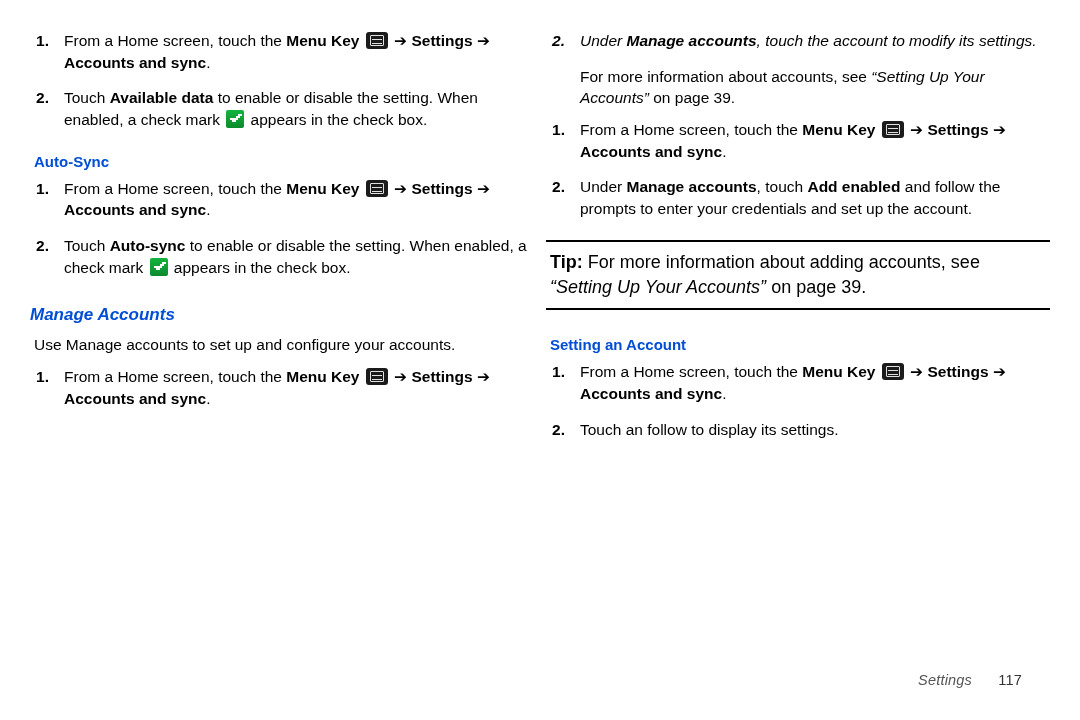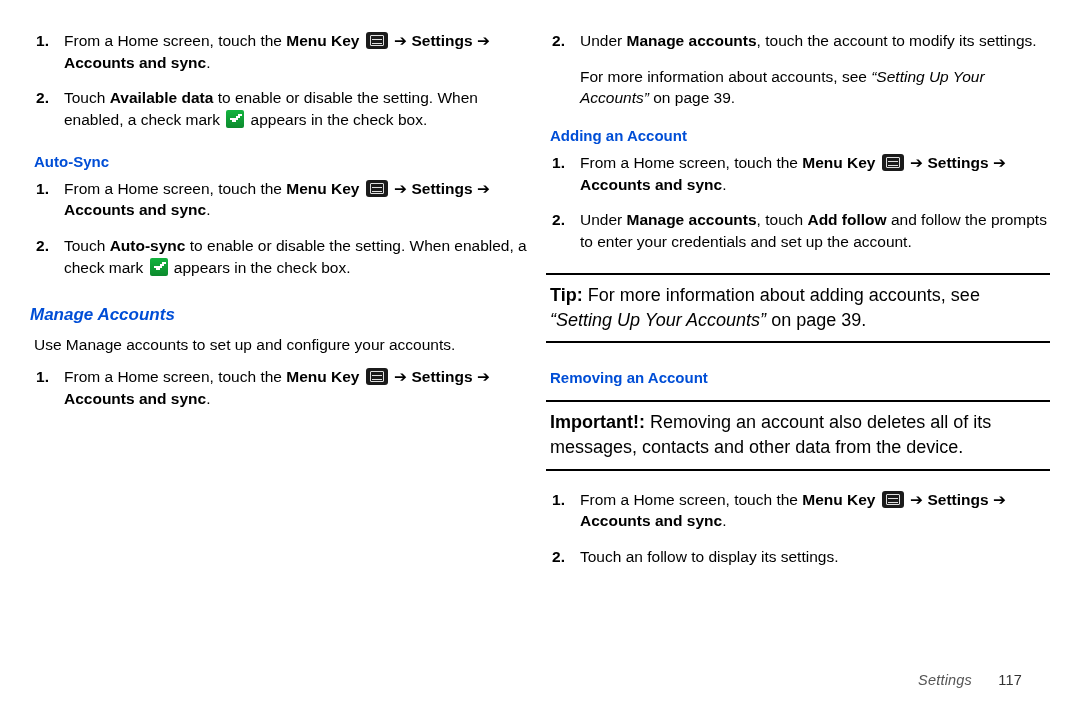--- a/index.html
+++ b/index.html
@@ -188,55 +188,51 @@
           <span class="bold">Settings</span>
           <span>➔</span>
           <span class="bold">Accounts and sync</span><span>.</span>
         </span>
       </li>
     </ol>
   </div>
 
   <div class="col">
 
-    <ol class="steps" start="2" style="counter-reset: step 1;">
+    <ol class="steps" start="2" style="counter-reset: step 1; font-style: italic;">
       <li>
         <span>Under <b>Manage accounts</b>, touch the account to modify its settings.</span>
       </li>
     </ol>
     <p class="para" style="margin-left:34px;">
       <span>For more information about accounts, see </span><span class="italic">“Setting Up Your Accounts”</span><span> on page 39.</span>
     </p>
 
-    <div class="sub-heading">Adding an Account</div>
-    <ol class="steps">
-      <li>
-        <span>
-          <span>From a Home screen, touch the </span><span class="bold">Menu Key</span>
-          <span class="menu-key-icon"></span>
-          <span>➔</span>
-          <span class="bold">Settings</span>
-          <span>➔</span>
-          <span class="bold">Accounts and sync</span><span>.</span>
-        </span>
-      </li>
-      <li>
-        <span>Under <b>Manage accounts</b>, touch <b>Add follow</b> and follow the prompts to enter your credentials and set up the account.</span>
+    <ol class="steps">
+      <li>
+        <span>
+          <span>From a Home screen, touch the </span><span class="bold">Menu Key</span>
+          <span class="menu-key-icon"></span>
+          <span>➔</span>
+          <span class="bold">Settings</span>
+          <span>➔</span>
+          <span class="bold">Accounts and sync</span><span>.</span>
+        </span>
+      </li>
+      <li>
+        <span>Under <b>Manage accounts</b>, touch <b>Add enabled</b> and follow the prompts to enter your credentials and set up the account.</span>
       </li>
     </ol>
 
     <div class="note-box">
       <span class="lead">Tip:</span><span> For more information about adding accounts, see </span><span class="italic">“Setting Up Your Accounts”</span><span> on page 39.</span>
     </div>
 
-    <div class="sub-heading">Removing an Account</div>
-
-    <div class="note-box">
-      <span class="lead">Important!:</span><span> Removing an account also deletes all of its messages, contacts and other data from the device.</span>
-    </div>
+    <div class="sub-heading">Setting an Account</div>
+
 
     <ol class="steps">
       <li>
         <span>
           <span>From a Home screen, touch the </span><span class="bold">Menu Key</span>
           <span class="menu-key-icon"></span>
           <span>➔</span>
           <span class="bold">Settings</span>
           <span>➔</span>
           <span class="bold">Accounts and sync</span><span>.</span>

